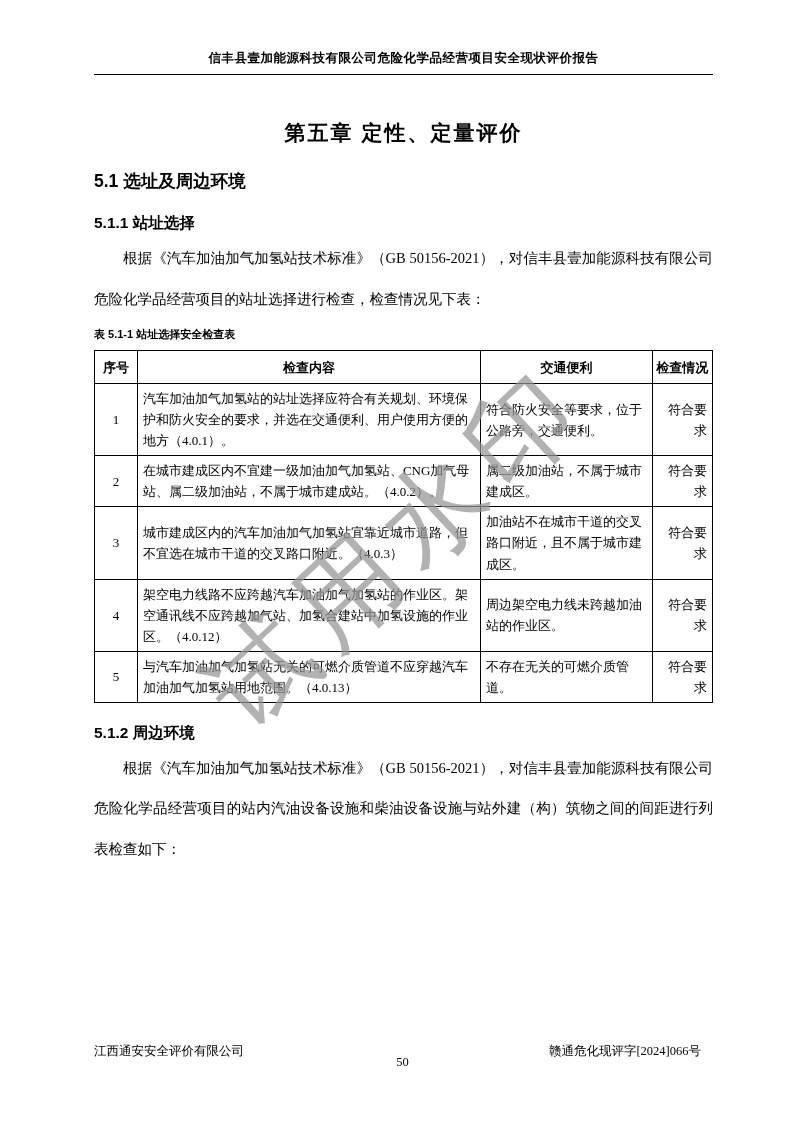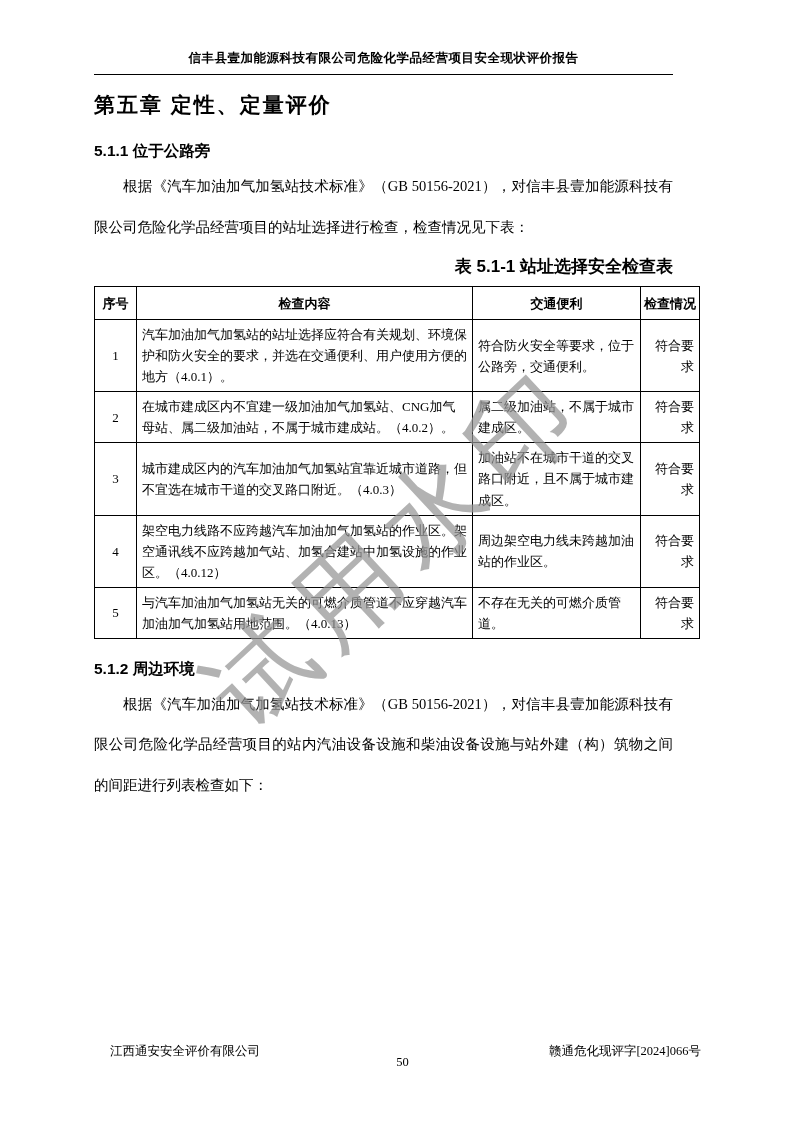--- a/index.html
+++ b/index.html
@@ -5,38 +5,38 @@
   html,body { margin:0; padding:0; background:#ffffff; }
   .page {
     position:relative;
     width:793px; height:1122px;
     margin:0 auto;
     background:#ffffff;
     font-family:"Liberation Serif","DejaVu Serif",serif;
     color:#000;
     overflow:hidden;
   }
-  .content { padding:50px 120px 0 94px; }
+  .content { padding:50px 80px 0 94px; }
 
   .doc-header {
     text-align:center;
     font-family:"Liberation Sans","DejaVu Sans",sans-serif;
     font-weight:bold;
     font-size:12.5px;
     padding-bottom:7px;
     border-bottom:1.5px solid #000;
     letter-spacing:0.5px;
   }
 
   .chapter-title {
-    text-align:left;
+    text-align:center;
     font-family:"Liberation Sans","DejaVu Sans",sans-serif;
     font-weight:bold;
     font-size:21px;
-    margin:16px 0 22px 0;
+    margin:44px 0 22px 0;
     letter-spacing:2px;
   }
 
   .h2-title {
     font-family:"Liberation Sans","DejaVu Sans",sans-serif;
     font-weight:bold;
     font-size:17.5px;
     margin:18px 0 14px 0;
   }
   .h3-title {
@@ -48,24 +48,24 @@
 
   p.body {
     font-size:14.5px;
     line-height:2.8;
     text-indent:2em;
     text-align:justify;
     margin:0 0 2px 0;
   }
 
   .table-caption {
-    text-align:right;
-    font-family:"Liberation Sans","DejaVu Sans",sans-serif;
-    font-weight:bold;
-    font-size:17px;
+    text-align:left;
+    font-family:"Liberation Sans","DejaVu Sans",sans-serif;
+    font-weight:bold;
+    font-size:11px;
     margin:8px 0 8px 0;
   }
 
   table.check-table {
     width:100%;
     border-collapse:collapse;
     border:1.5px solid #000;
     table-layout:fixed;
   }
   table.check-table th, table.check-table td {
@@ -89,21 +89,20 @@
   .col-res  { width:59px; }
   td.cell-no   { text-align:center; }
   td.cell-res  { text-align:right; padding:3px 2px; }
 
   .footer-row {
     position:absolute;
     left:94px; right:92px; bottom:62px;
     display:flex;
     justify-content:space-between;
     font-size:12.5px;
-    margin-left:16px;
   }
   .footer-page {
     position:absolute;
     left:12px; right:0; bottom:52px;
     text-align:center;
     font-size:12.5px;
   }
 
   .watermark {
     position:absolute;
@@ -121,22 +120,23 @@
 </head>
 <body>
 
 <div class="page">
   <div class="content">
 
     <div class="doc-header">信丰县壹加能源科技有限公司危险化学品经营项目安全现状评价报告</div>
 
     <div class="chapter-title">第五章  定性、定量评价</div>
 
-
-    <div class="h3-title">5.1.1 位于公路旁</div>
+    <div class="h2-title">5.1 选址及周边环境</div>
+
+    <div class="h3-title">5.1.1 站址选择</div>
 
     <p class="body">根据《汽车加油加气加氢站技术标准》（GB 50156-2021），对信丰县壹加能源科技有限公司危险化学品经营项目的站址选择进行检查，检查情况见下表：</p>
 
     <div class="table-caption">表 5.1-1  站址选择安全检查表</div>
 
     <table class="check-table">
       <colgroup>
         <col class="col-no">
           <col class="col-cont">
           <col class="col-sit">

